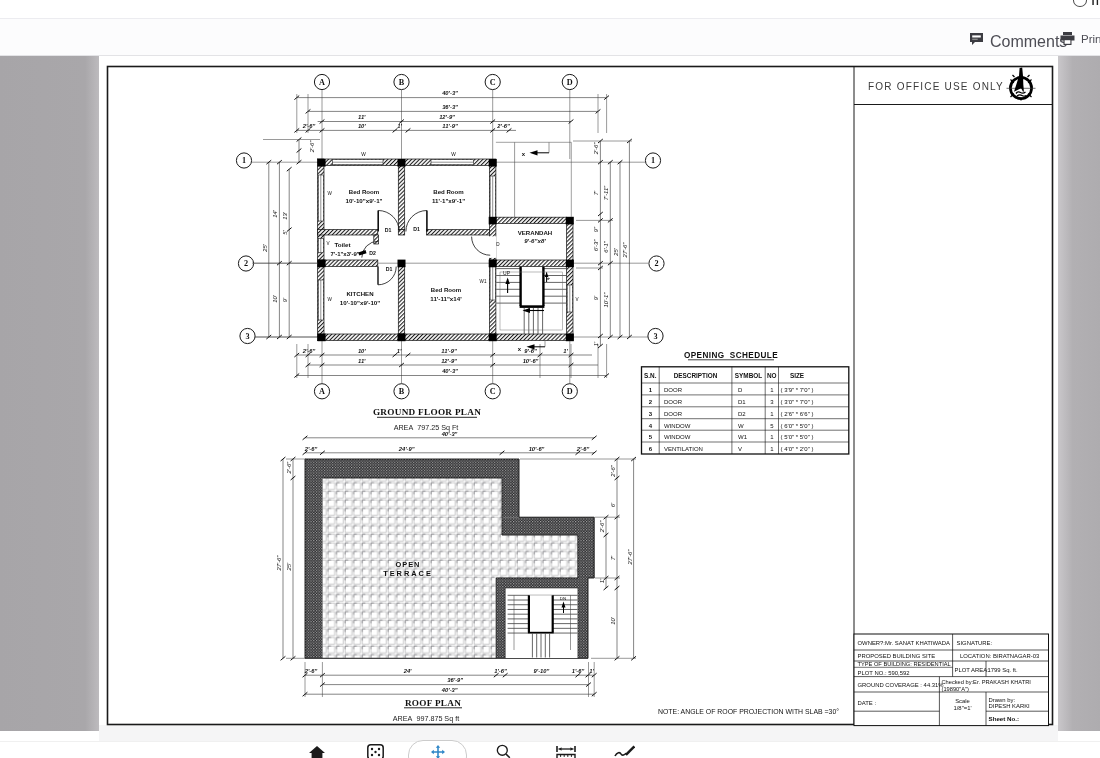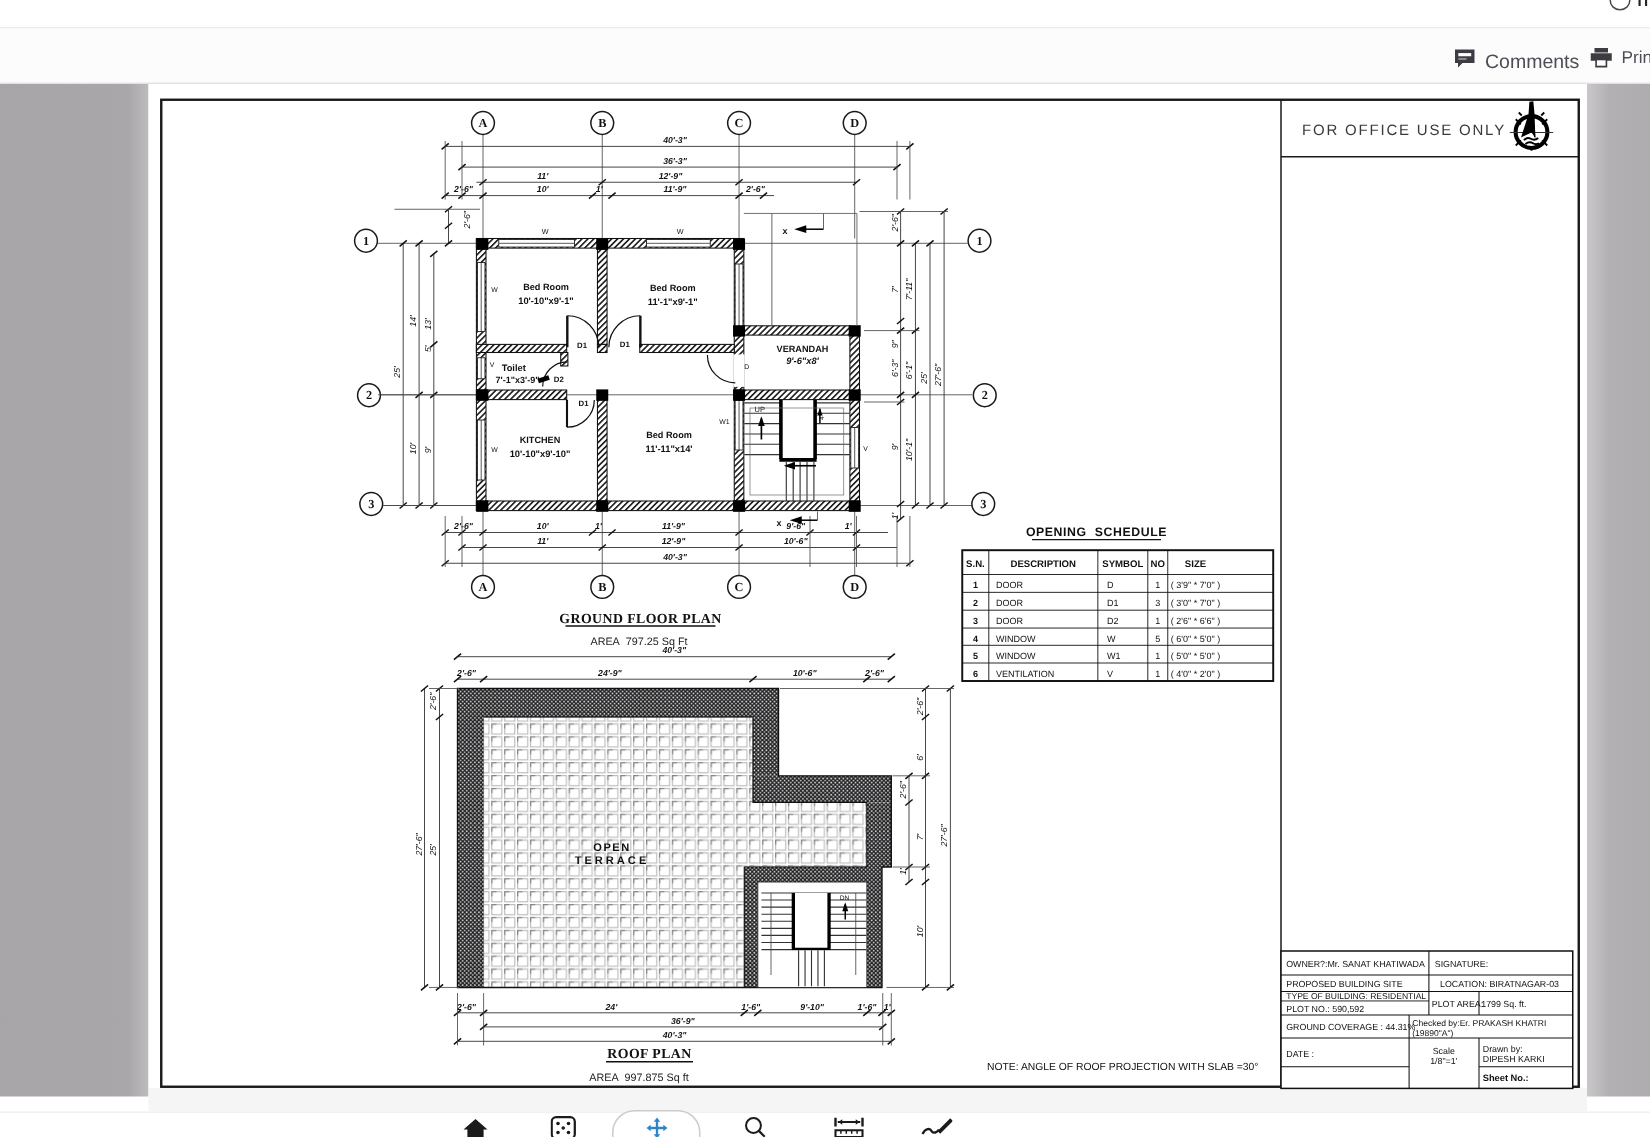--- a/index.html
+++ b/index.html
@@ -16,21 +16,21 @@
 <div class="abs" style="left:1090px;top:-4px;width:12px;height:9px;color:#222;font-size:10px;font-weight:bold;">Ti</div>
 
 <div class="abs" style="left:0;top:19px;width:1100px;height:36px;background:#fcfcfd;border-bottom:1px solid #e3e3e6;"></div>
 
 <div class="abs" style="left:969px;top:32px;">
 <svg width="16" height="14" viewBox="0 0 16 14">
       <path d="M1 1h13v9H6l-3 3v-3H1z" fill="#3c3c42"></path>
       <rect x="3.2" y="3.4" width="8.6" height="2.1" fill="#fff"></rect>
       <rect x="3.2" y="6.6" width="5.5" height="1.4" fill="#888"></rect>
     </svg></div>
-<div class="abs" style="left:990px;top:33px;font-size:13px;color:#4d4d55;">Comments</div>
+<div class="abs" style="left:990px;top:33px;font-size:16px;color:#4d4d55;">Comments</div>
 
 <div class="abs" style="left:1060px;top:32px;">
 <svg width="15" height="14" viewBox="0 0 15 14">
       <path d="M3 0h9v3H3z" fill="#3c3c42"></path>
       <path d="M0.5 3.5h14v5h-14z" fill="#3c3c42"></path>
       <rect x="3.5" y="7" width="8" height="6" fill="#3c3c42"></rect>
       <rect x="4.6" y="8.2" width="5.8" height="3.6" fill="#fff"></rect>
     </svg></div>
 <div class="abs" style="left:1081px;top:33px;font-size:11.5px;color:#4d4d55;">Print</div>
 

